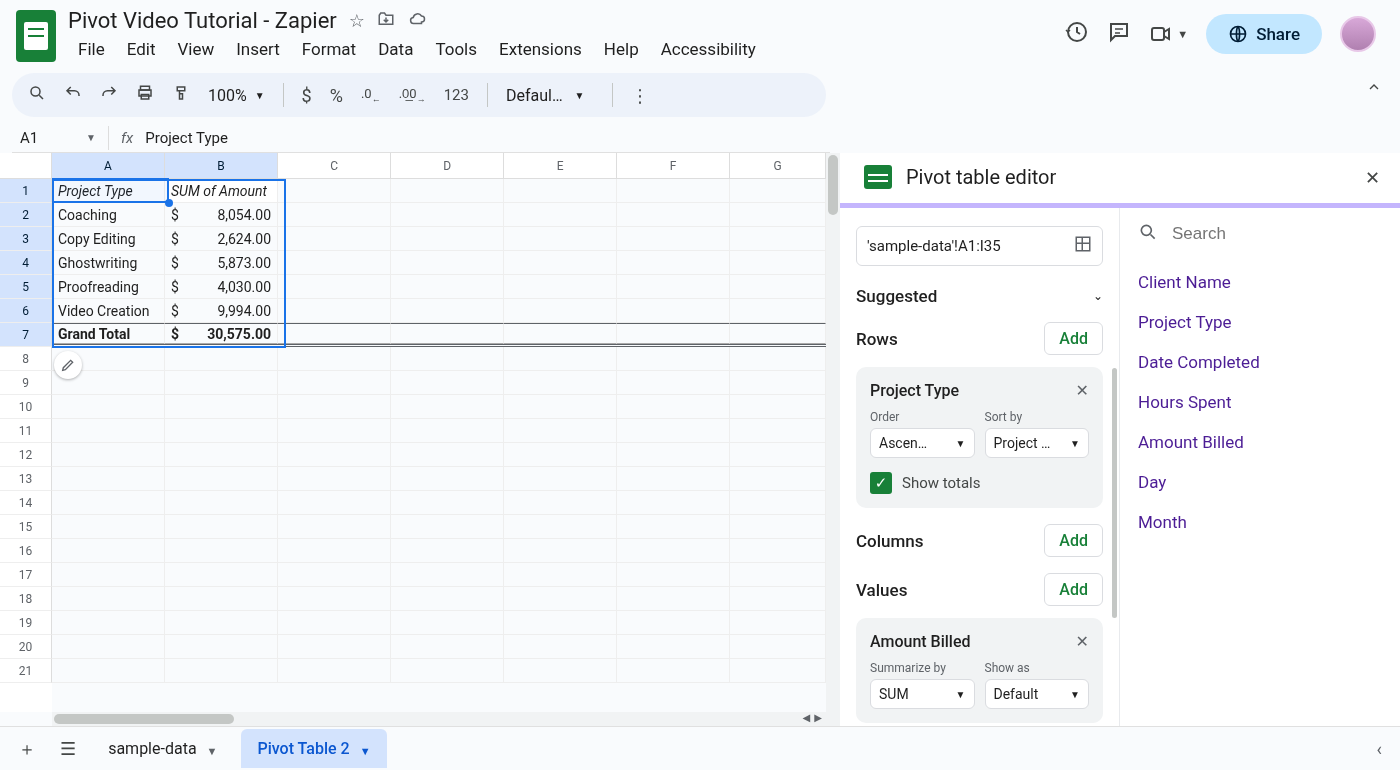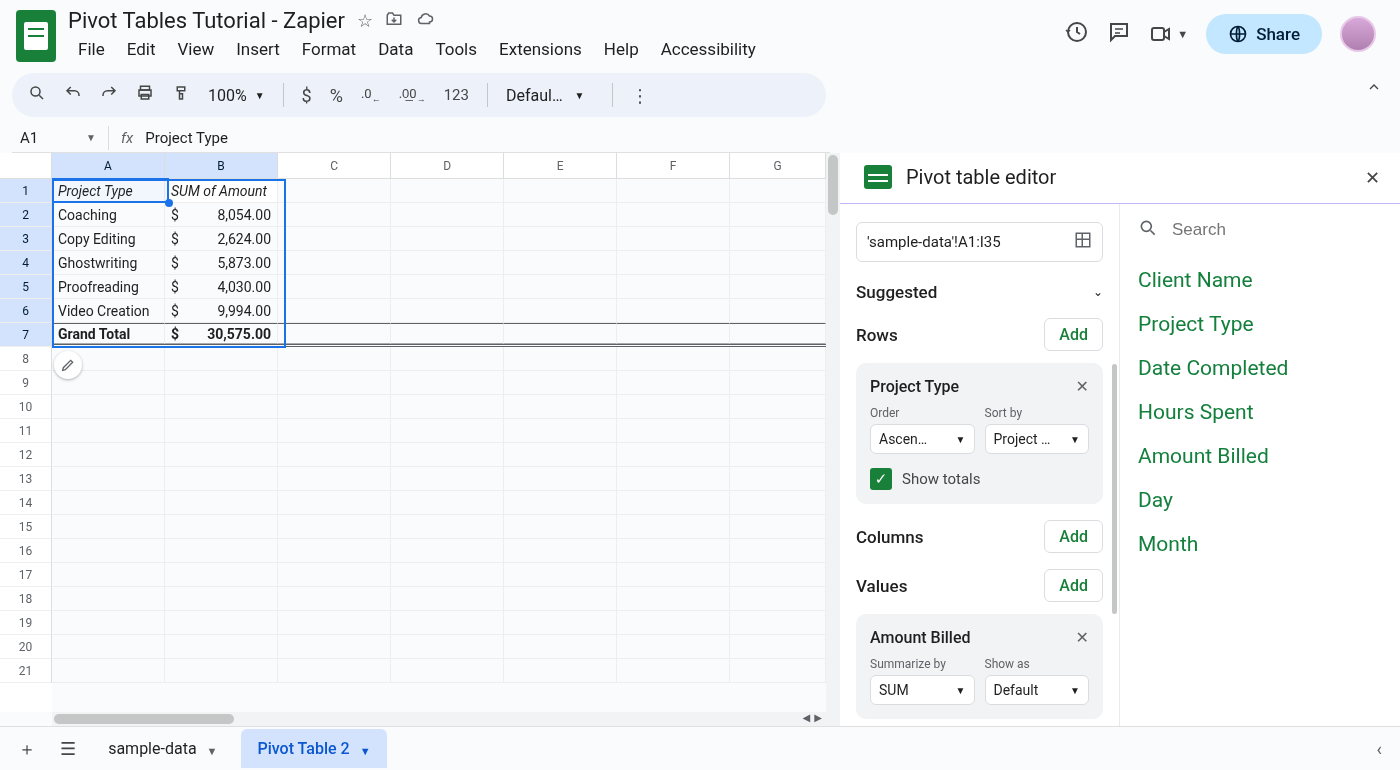--- a/index.html
+++ b/index.html
@@ -160,21 +160,21 @@
 }
 .hbtns { position:absolute; right:4px; top:0; display:flex; gap:4px; font-size:10px; color:#5f6368;}
 .sidebar {
   flex: 1; background: #fff; border-left: 0;
   display: flex; flex-direction: column;
   border-radius: 0; overflow: hidden;
   position: relative;
 }
 .sidebar-hdr {
   display: flex; align-items: center; padding: 12px 20px 14px 24px;
-  gap: 14px; border-bottom: 1px solid #c4b5fd;
+  gap: 14px; border-bottom: 5px solid #c4b5fd;
 }
 .sb-logo {
   width: 28px; height: 24px;
   background: #188038; border-radius: 3px;
   position: relative;
 }
 .sb-logo::before, .sb-logo::after {
   content:""; position:absolute; background:white; height:1.5px; left:4px; right:4px;
 }
 .sb-logo::before{top:9px;}
@@ -219,21 +219,21 @@
   padding: 6px 8px; display: flex; justify-content: space-between; align-items: center;
   font-size: 14px; cursor: pointer; overflow: hidden; white-space: nowrap;
 }
 .show-totals { display: flex; align-items: center; gap: 10px; margin-top: 14px; font-size: 15px; color: #444746;}
 .checkbox {
   width: 22px; height: 22px; background: #188038; border-radius: 3px;
   display: flex; align-items: center; justify-content: center; color: white;
 }
 .sb-right { flex: 1; padding: 14px 18px; overflow-y: auto; }
 .search-row { display: flex; align-items: center; gap: 14px; color: #5f6368; font-size: 17px; margin-bottom: 16px; }
-.field-item { font-size: 21px; padding: 10px 0; cursor: pointer; color: #15803d; }
+.field-item { font-size: 17px; padding: 10px 0; cursor: pointer; color: #4c1d95; }
 .sb-left-scroll {
   position:absolute; right:0; top:0; bottom:0; width:8px; background:transparent;
 }
 .sb-left-thumb { position:absolute; right:2px; top:160px; width:5px; height:250px; background:#c4c7c5; border-radius:3px;}
 .tabs {
   height: 44px; border-top: 1px solid #e0e0e0;
   display: flex; align-items: center; padding: 0 10px; gap: 8px;
   background: #f9fbfd;
 }
 .tab-icon { color: #444746; padding: 8px; cursor: pointer; font-size: 18px; }
@@ -250,21 +250,21 @@
 </style>
 </head>
 <body>
 
 <div class="titlebar">
   <div class="sheets-logo">
     <div class="sheets-logo-inner"></div>
   </div>
   <div class="title-col">
     <div class="doc-title-row">
-      <span class="doc-title">Pivot Tables Tutorial - Zapier</span>
+      <span class="doc-title">Pivot Video Tutorial - Zapier</span>
       <span class="title-icon">☆</span>
       <span class="title-icon">
         <svg width="18" height="18" viewBox="0 0 24 24" fill="none" stroke="currentColor" stroke-width="2">
             <path d="M3 7l2-3h5l2 3h9v12H3z"></path>
             <path d="M12 10v6M9 13l3 3 3-3"></path>
           </svg>
       </span>
       <span class="title-icon">
         <svg width="20" height="18" viewBox="0 0 24 24" fill="none" stroke="currentColor" stroke-width="2">
             <path d="M18 16a4 4 0 000-8 6 6 0 00-11 2 4 4 0 001 8h10z"></path>

